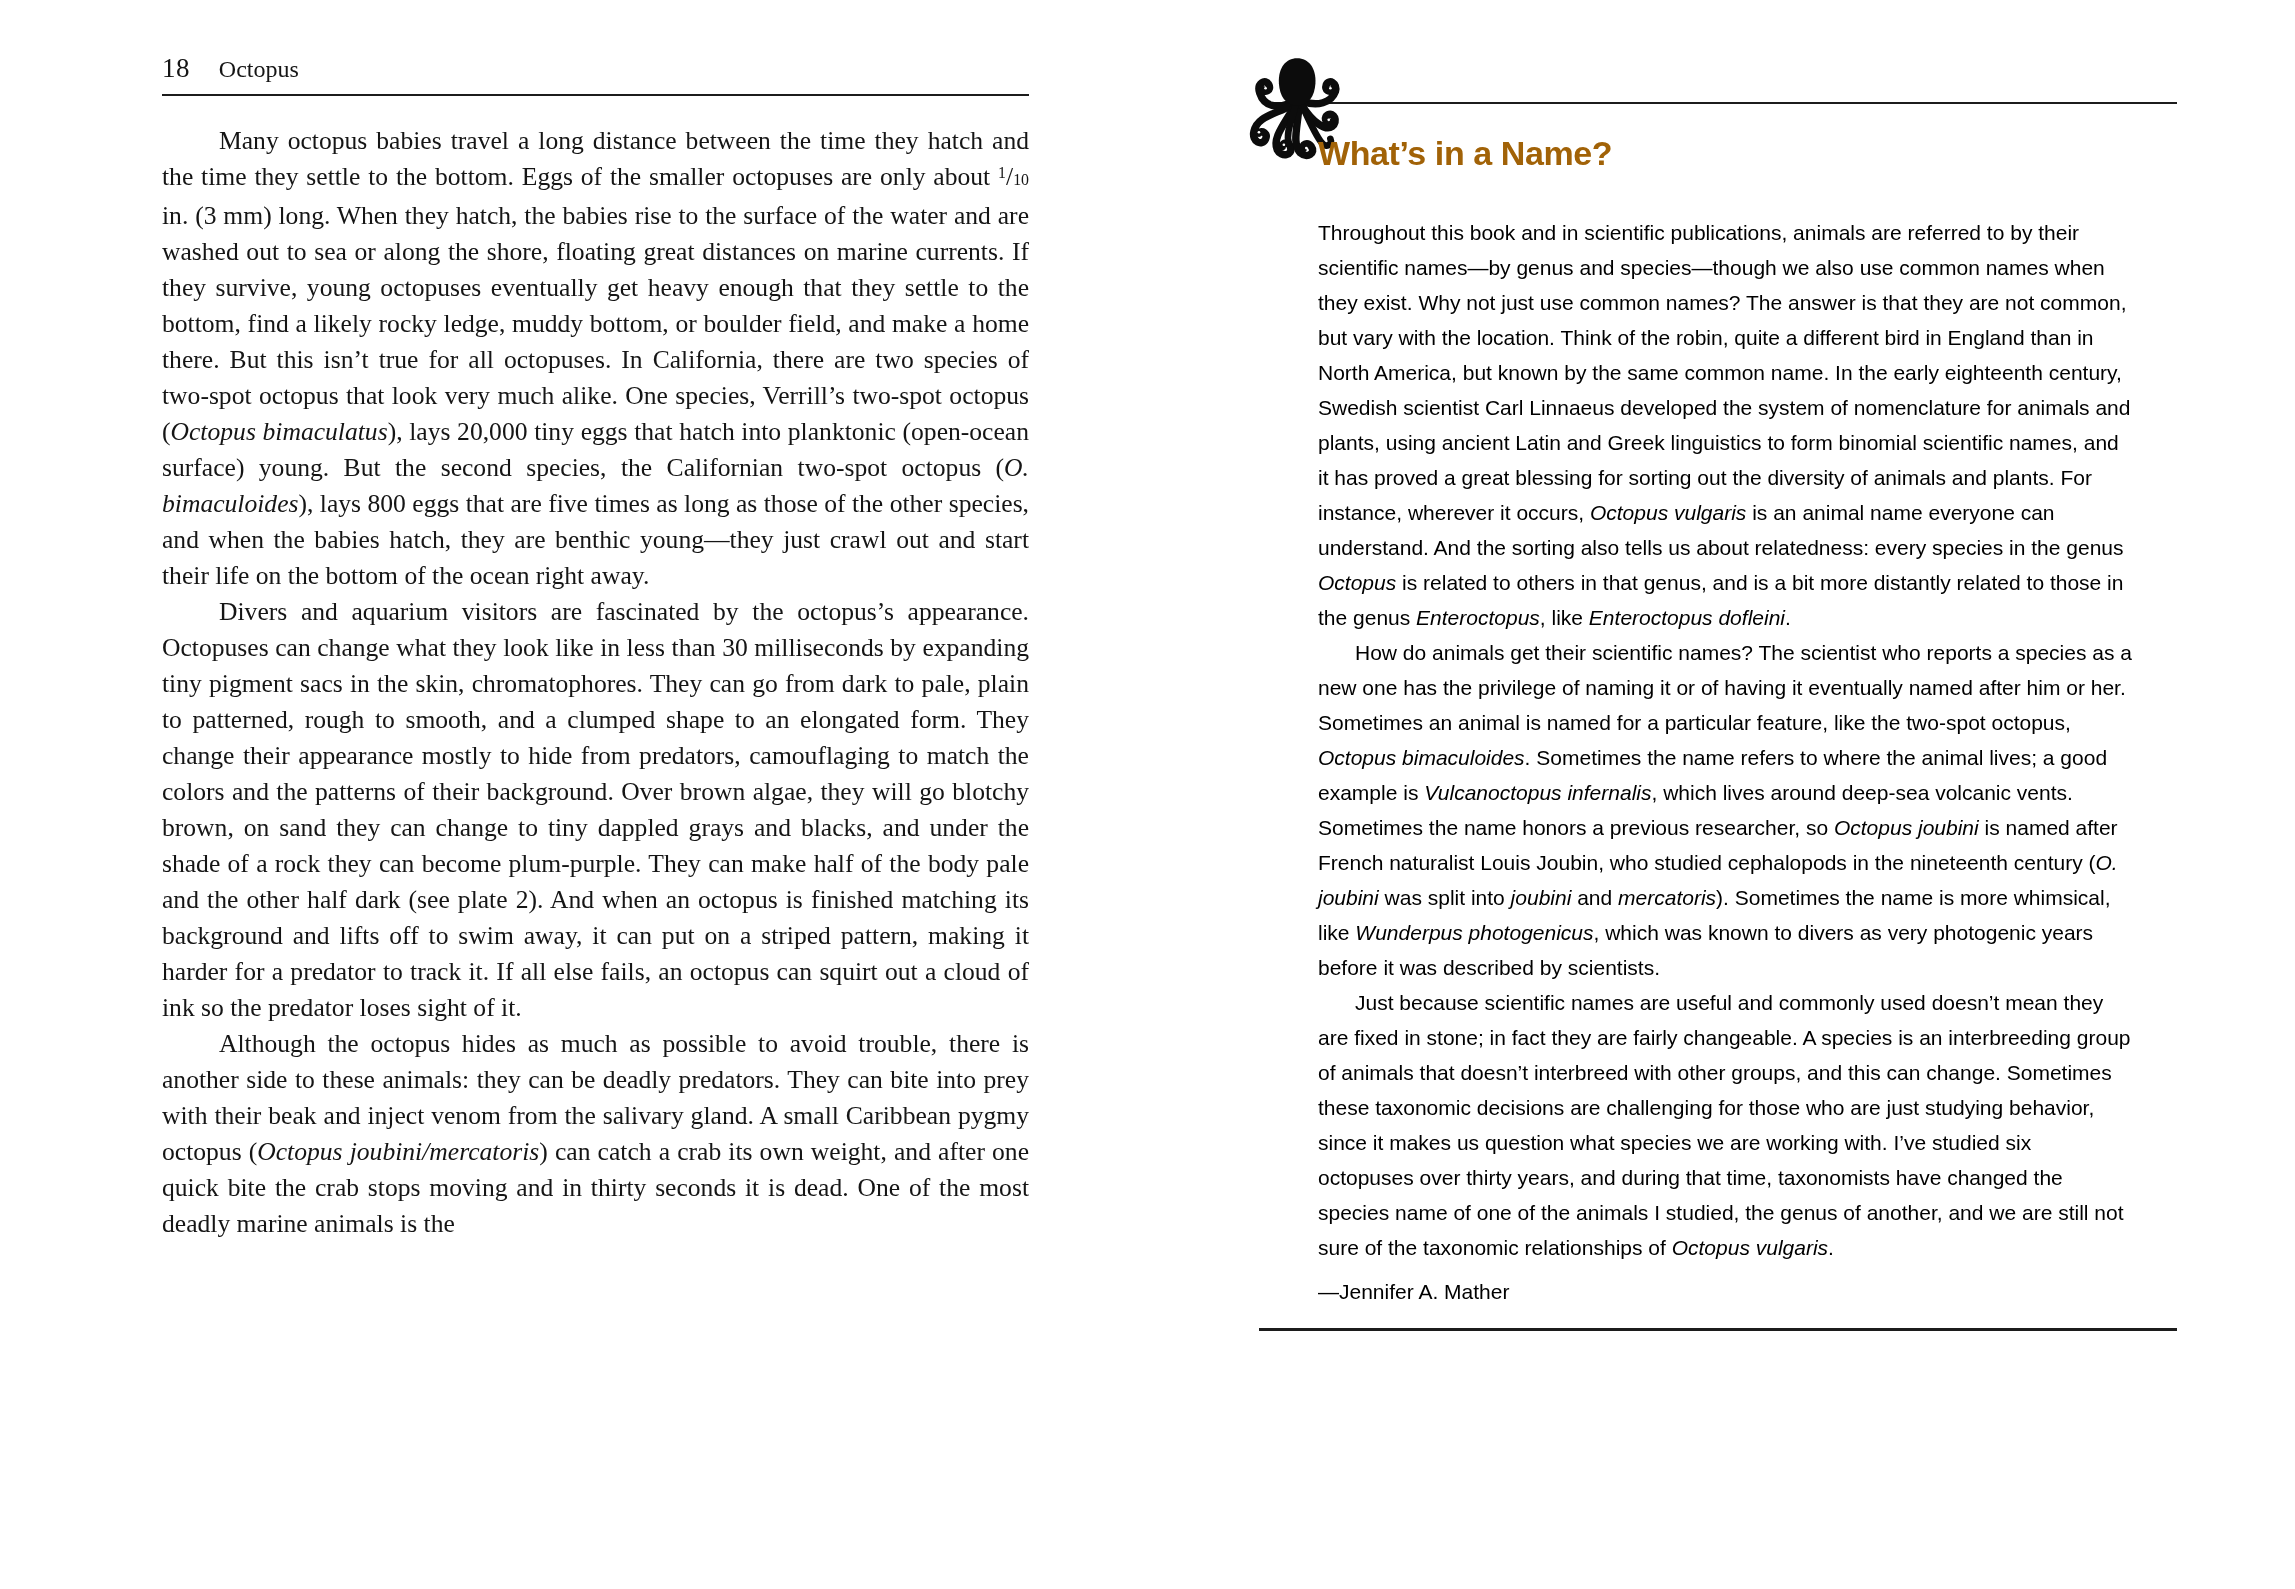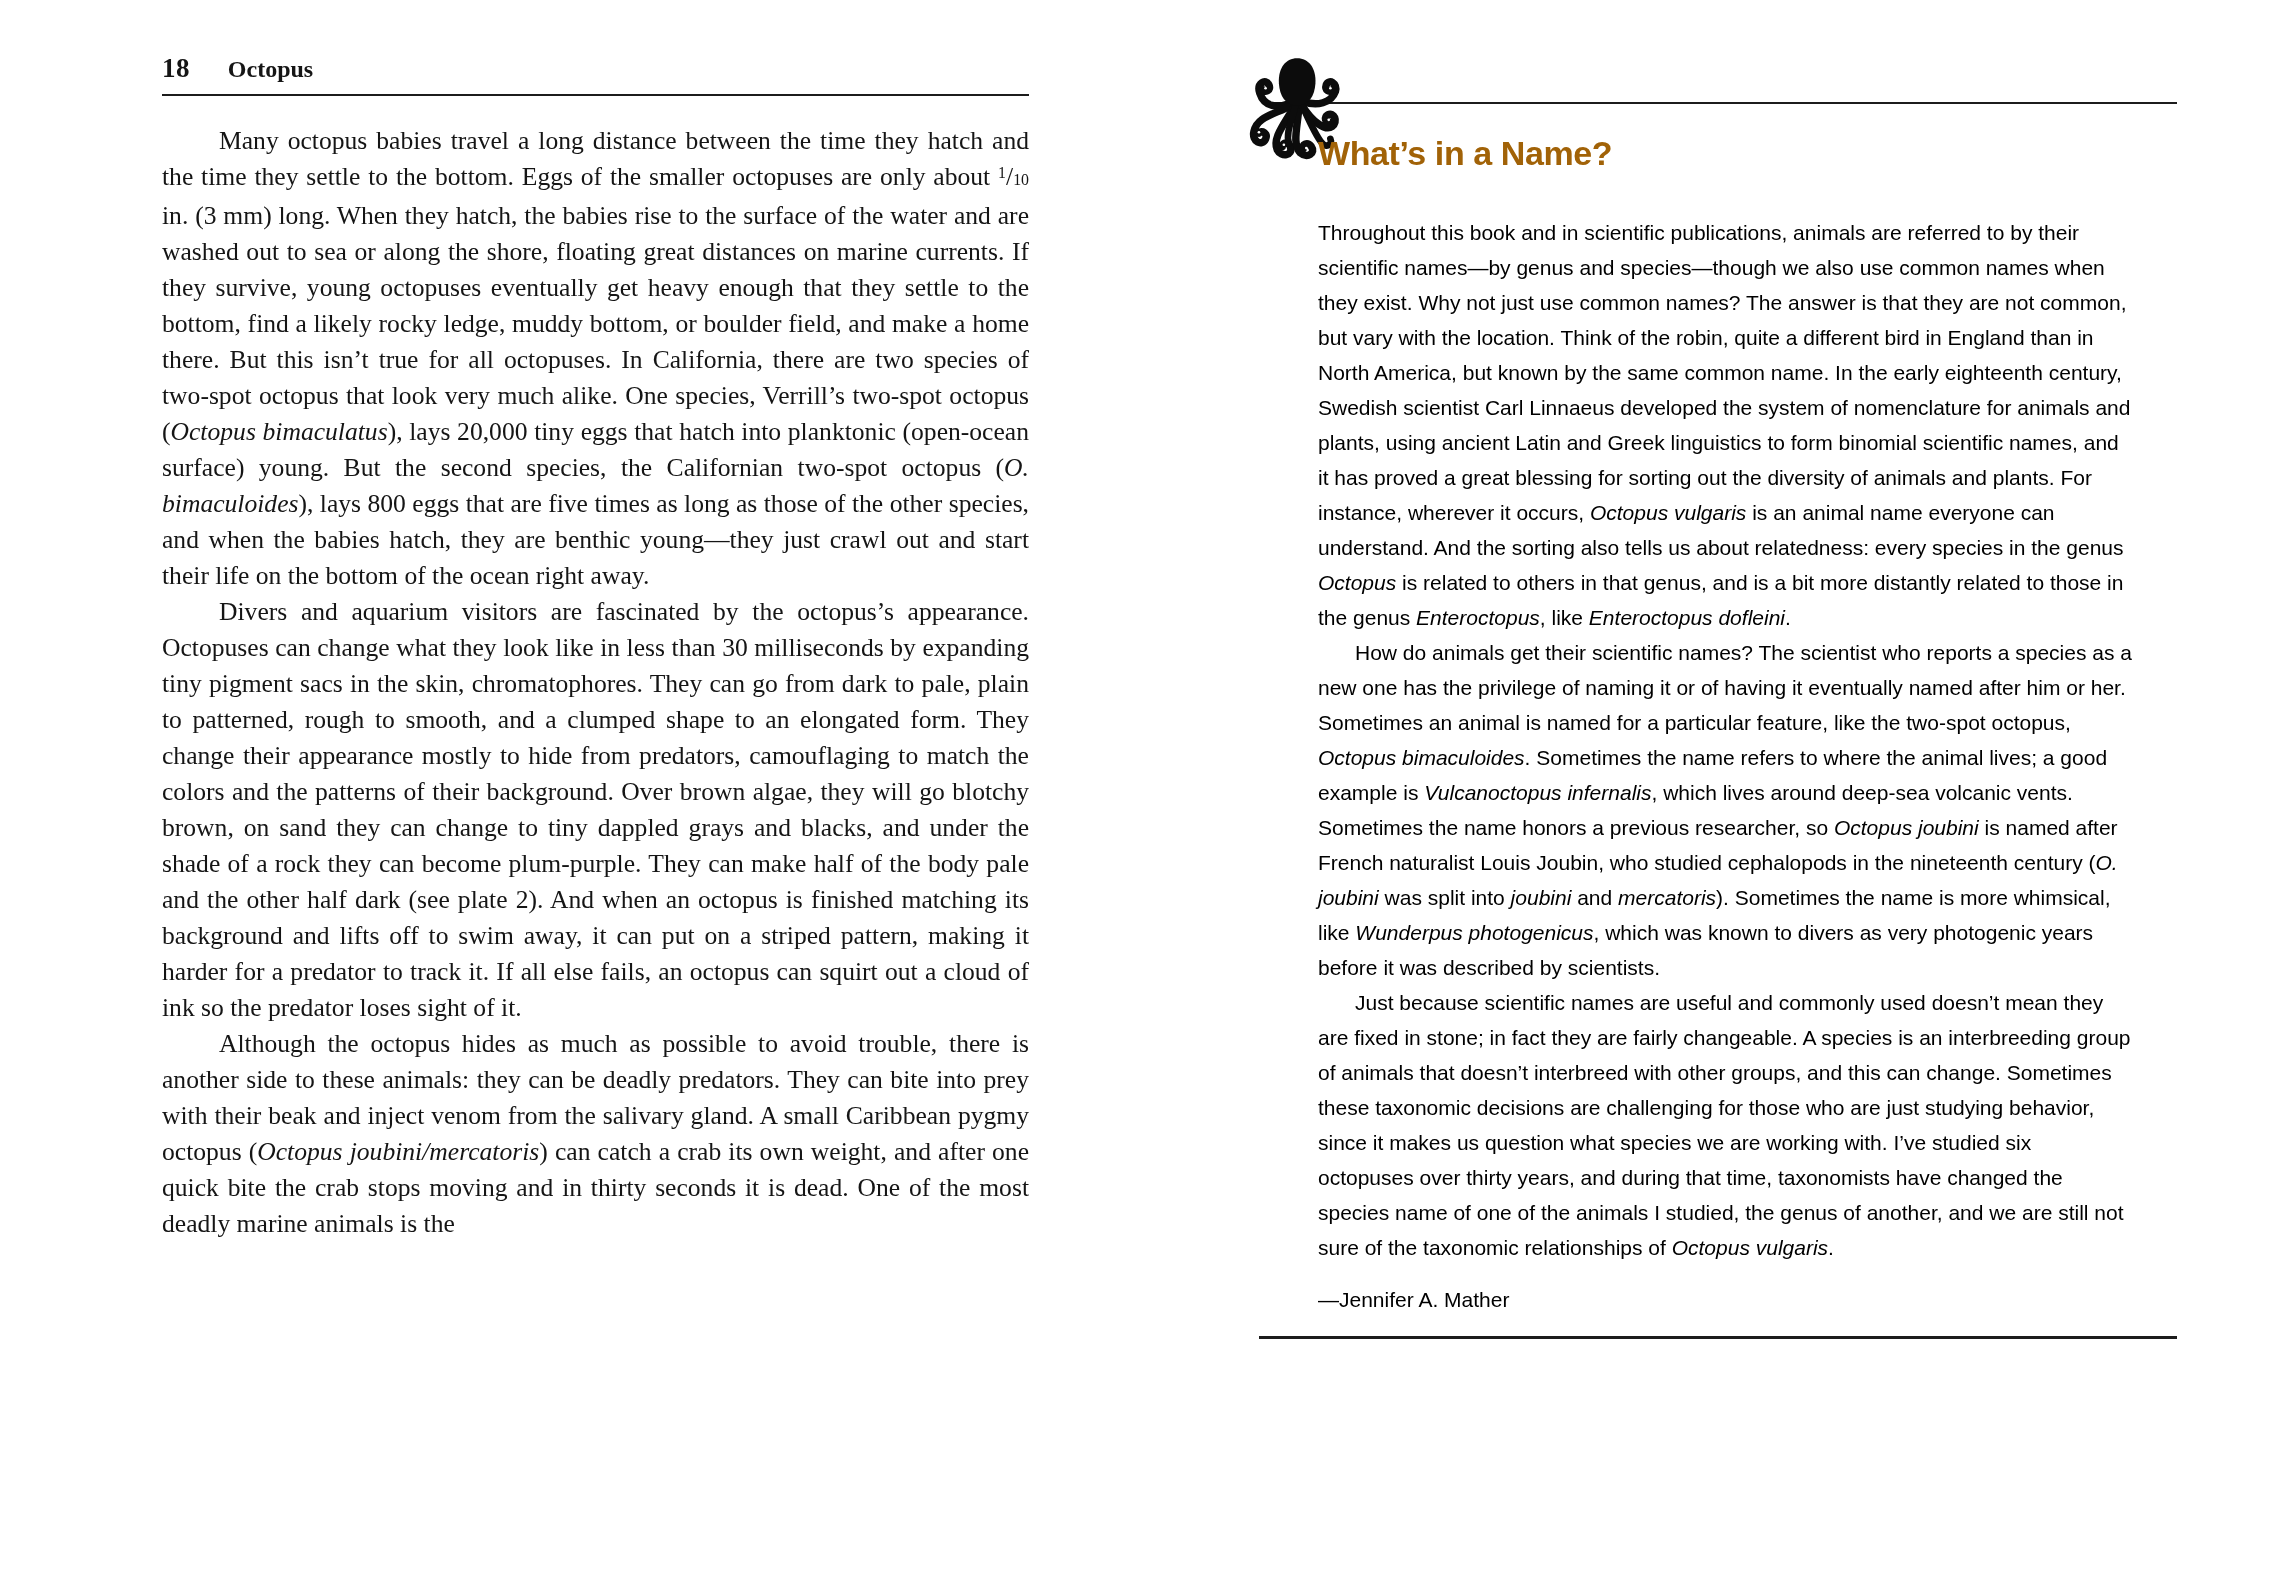--- a/index.html
+++ b/index.html
@@ -14,23 +14,22 @@
 
   
   .page-left {
     position: absolute;
     left: 162px; top: 49px;
     width: 867px;
   }
   .pl-header {
     display: flex;
     align-items: baseline;
-    gap: 38px;
+    gap: 29px;
     padding-top: 3.5px;
-    font-weight: bold;
   }
   .pl-pagenum { font-size: 27px; letter-spacing: 0.4px; }
   .pl-runhead { font-size: 24px; }
   .pl-rule {
     margin-top: 10.6px;
     border-top: 2.6px solid #1c1c1c;
   }
   .pl-body { margin-top: 27px; }
   .pl-body p {
     font-size: 25.6px;
@@ -79,21 +78,21 @@
     line-height: 35px;
     text-align: left;
     color: #000000;
   }
   .sb-body p.indent { text-indent: 37px; }
   .sb-signature {
     font-size: 21px;
     line-height: 35px;
     text-align: right;
     padding-right: 5.3px;
-    margin-top: 17px;
+    margin-top: 9px;
   }
   .sb-bottom-rule {
     margin-top: 19.4px;
     margin-left: -59px;
     width: 918px;
     border-top: 3.1px solid #1c1c1c;
   }
 </style>
 </head>
 <body>

